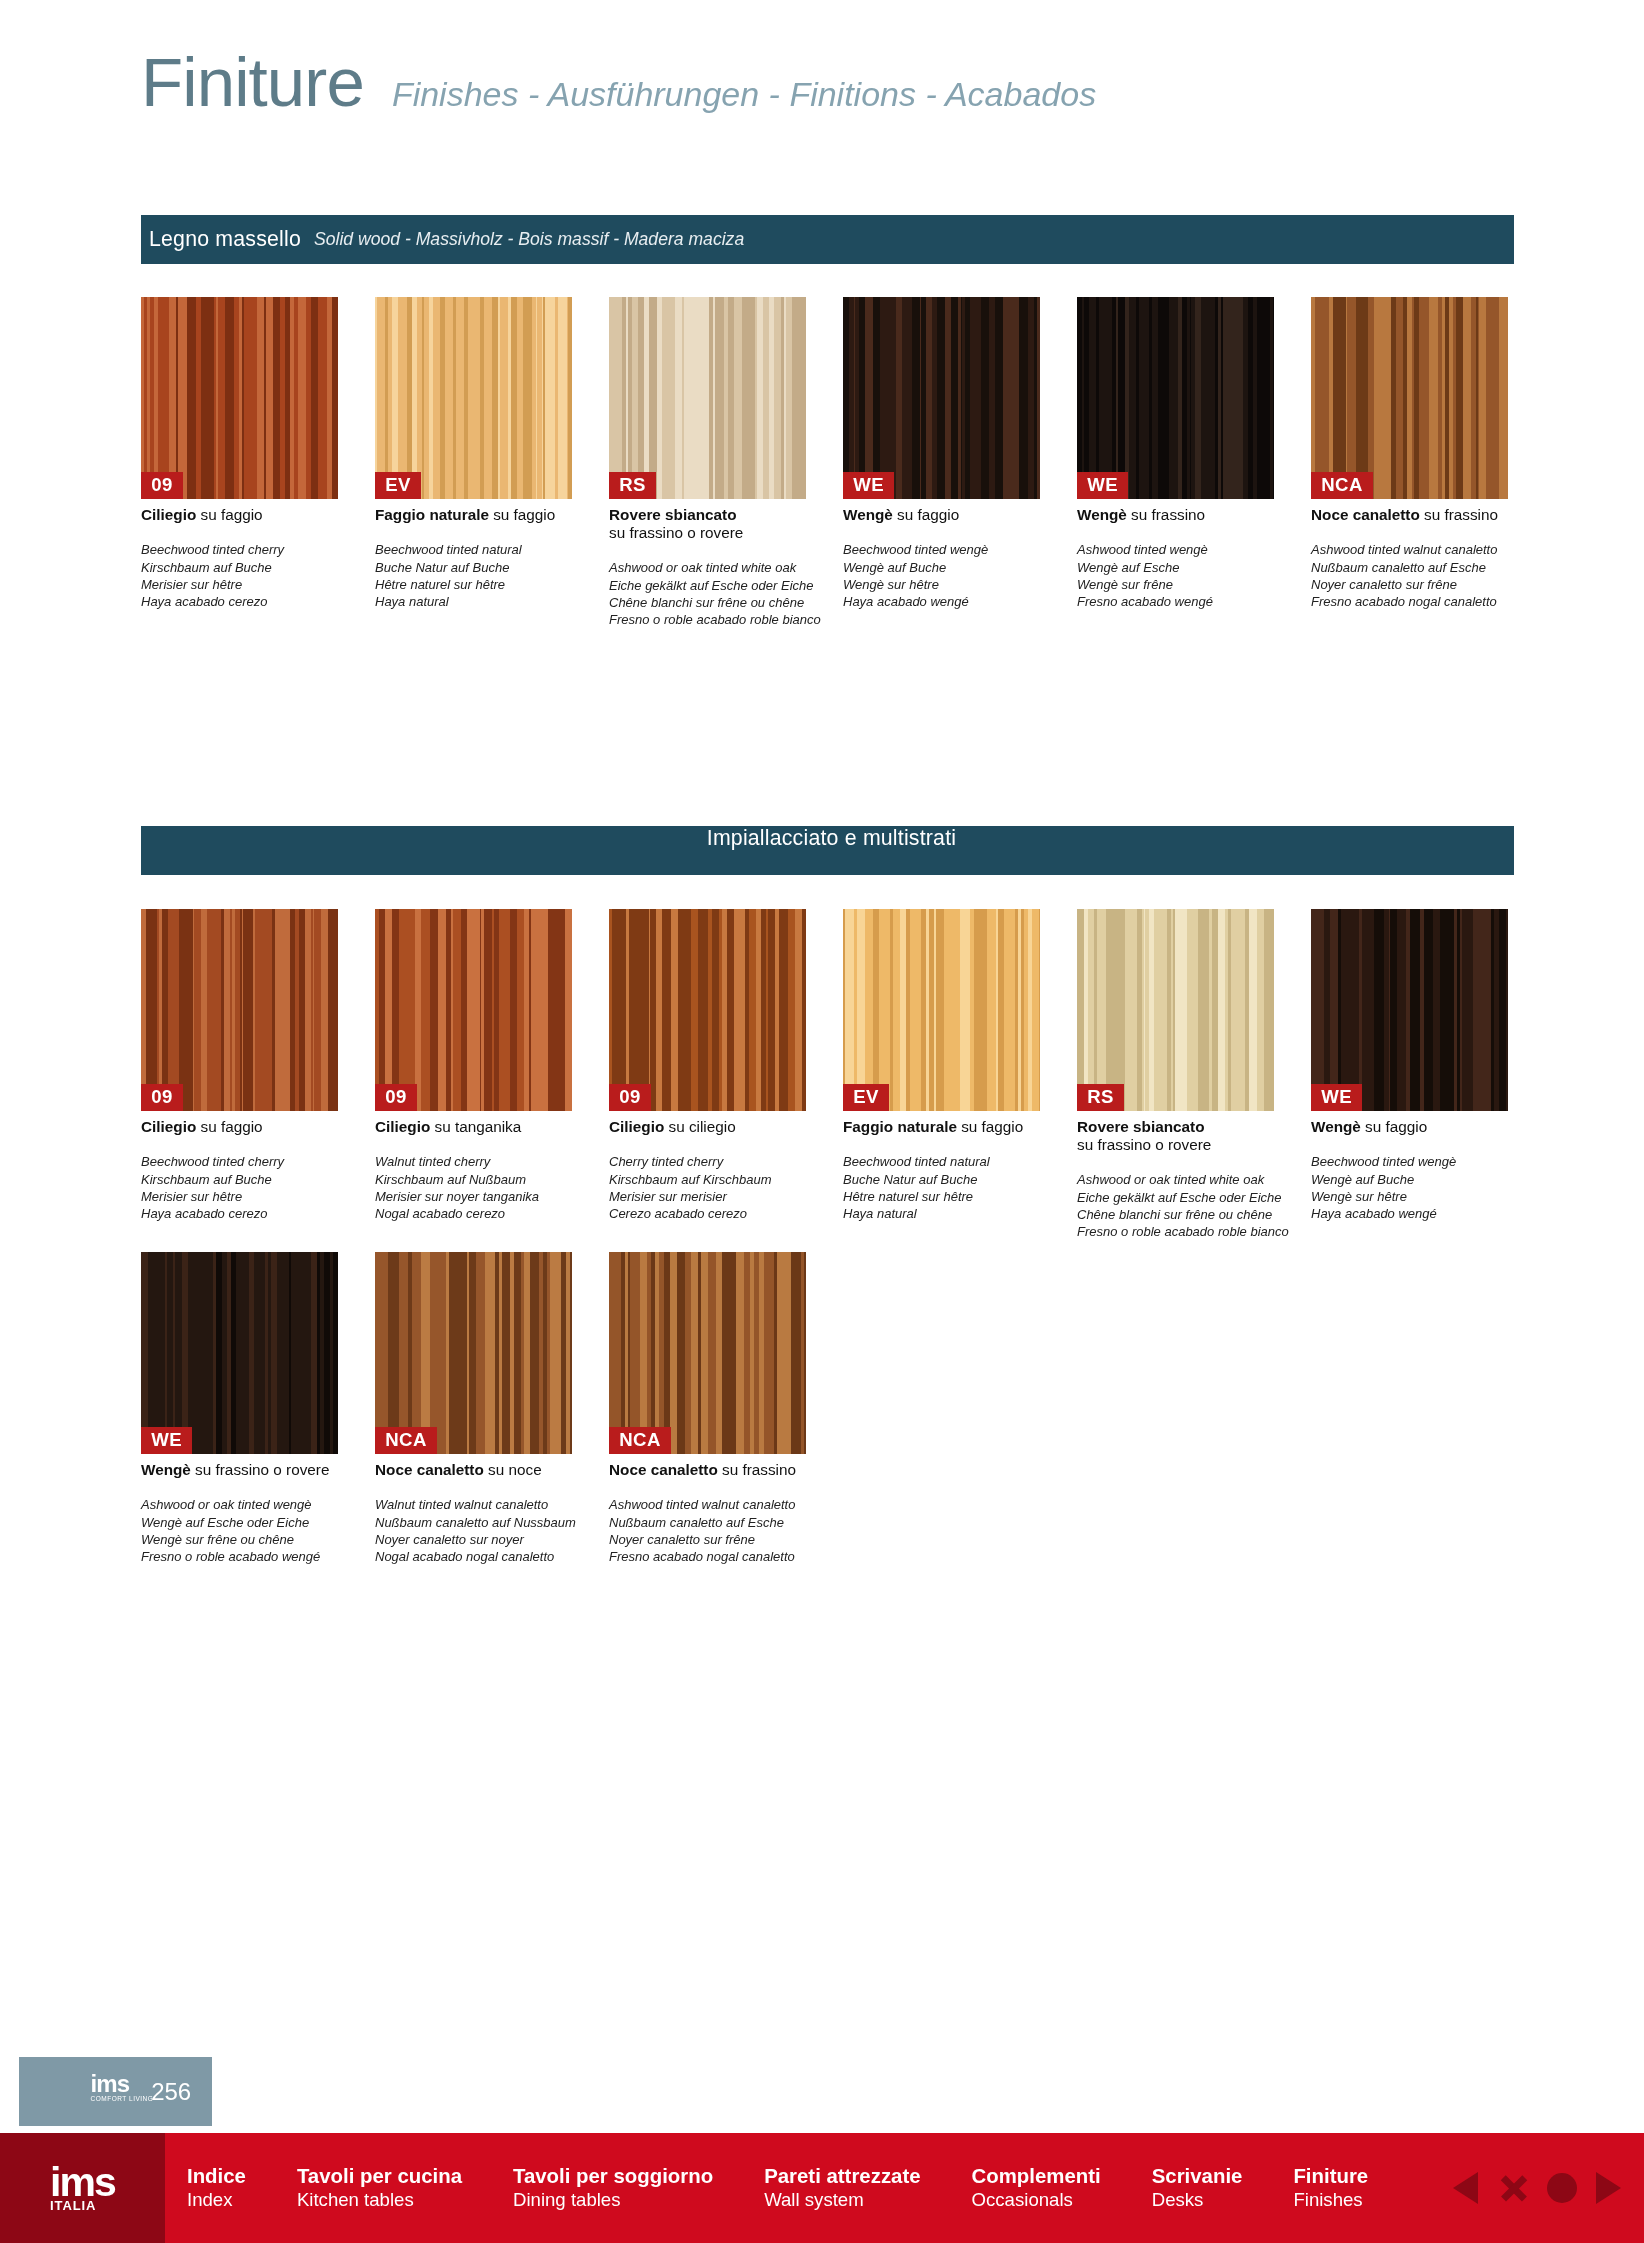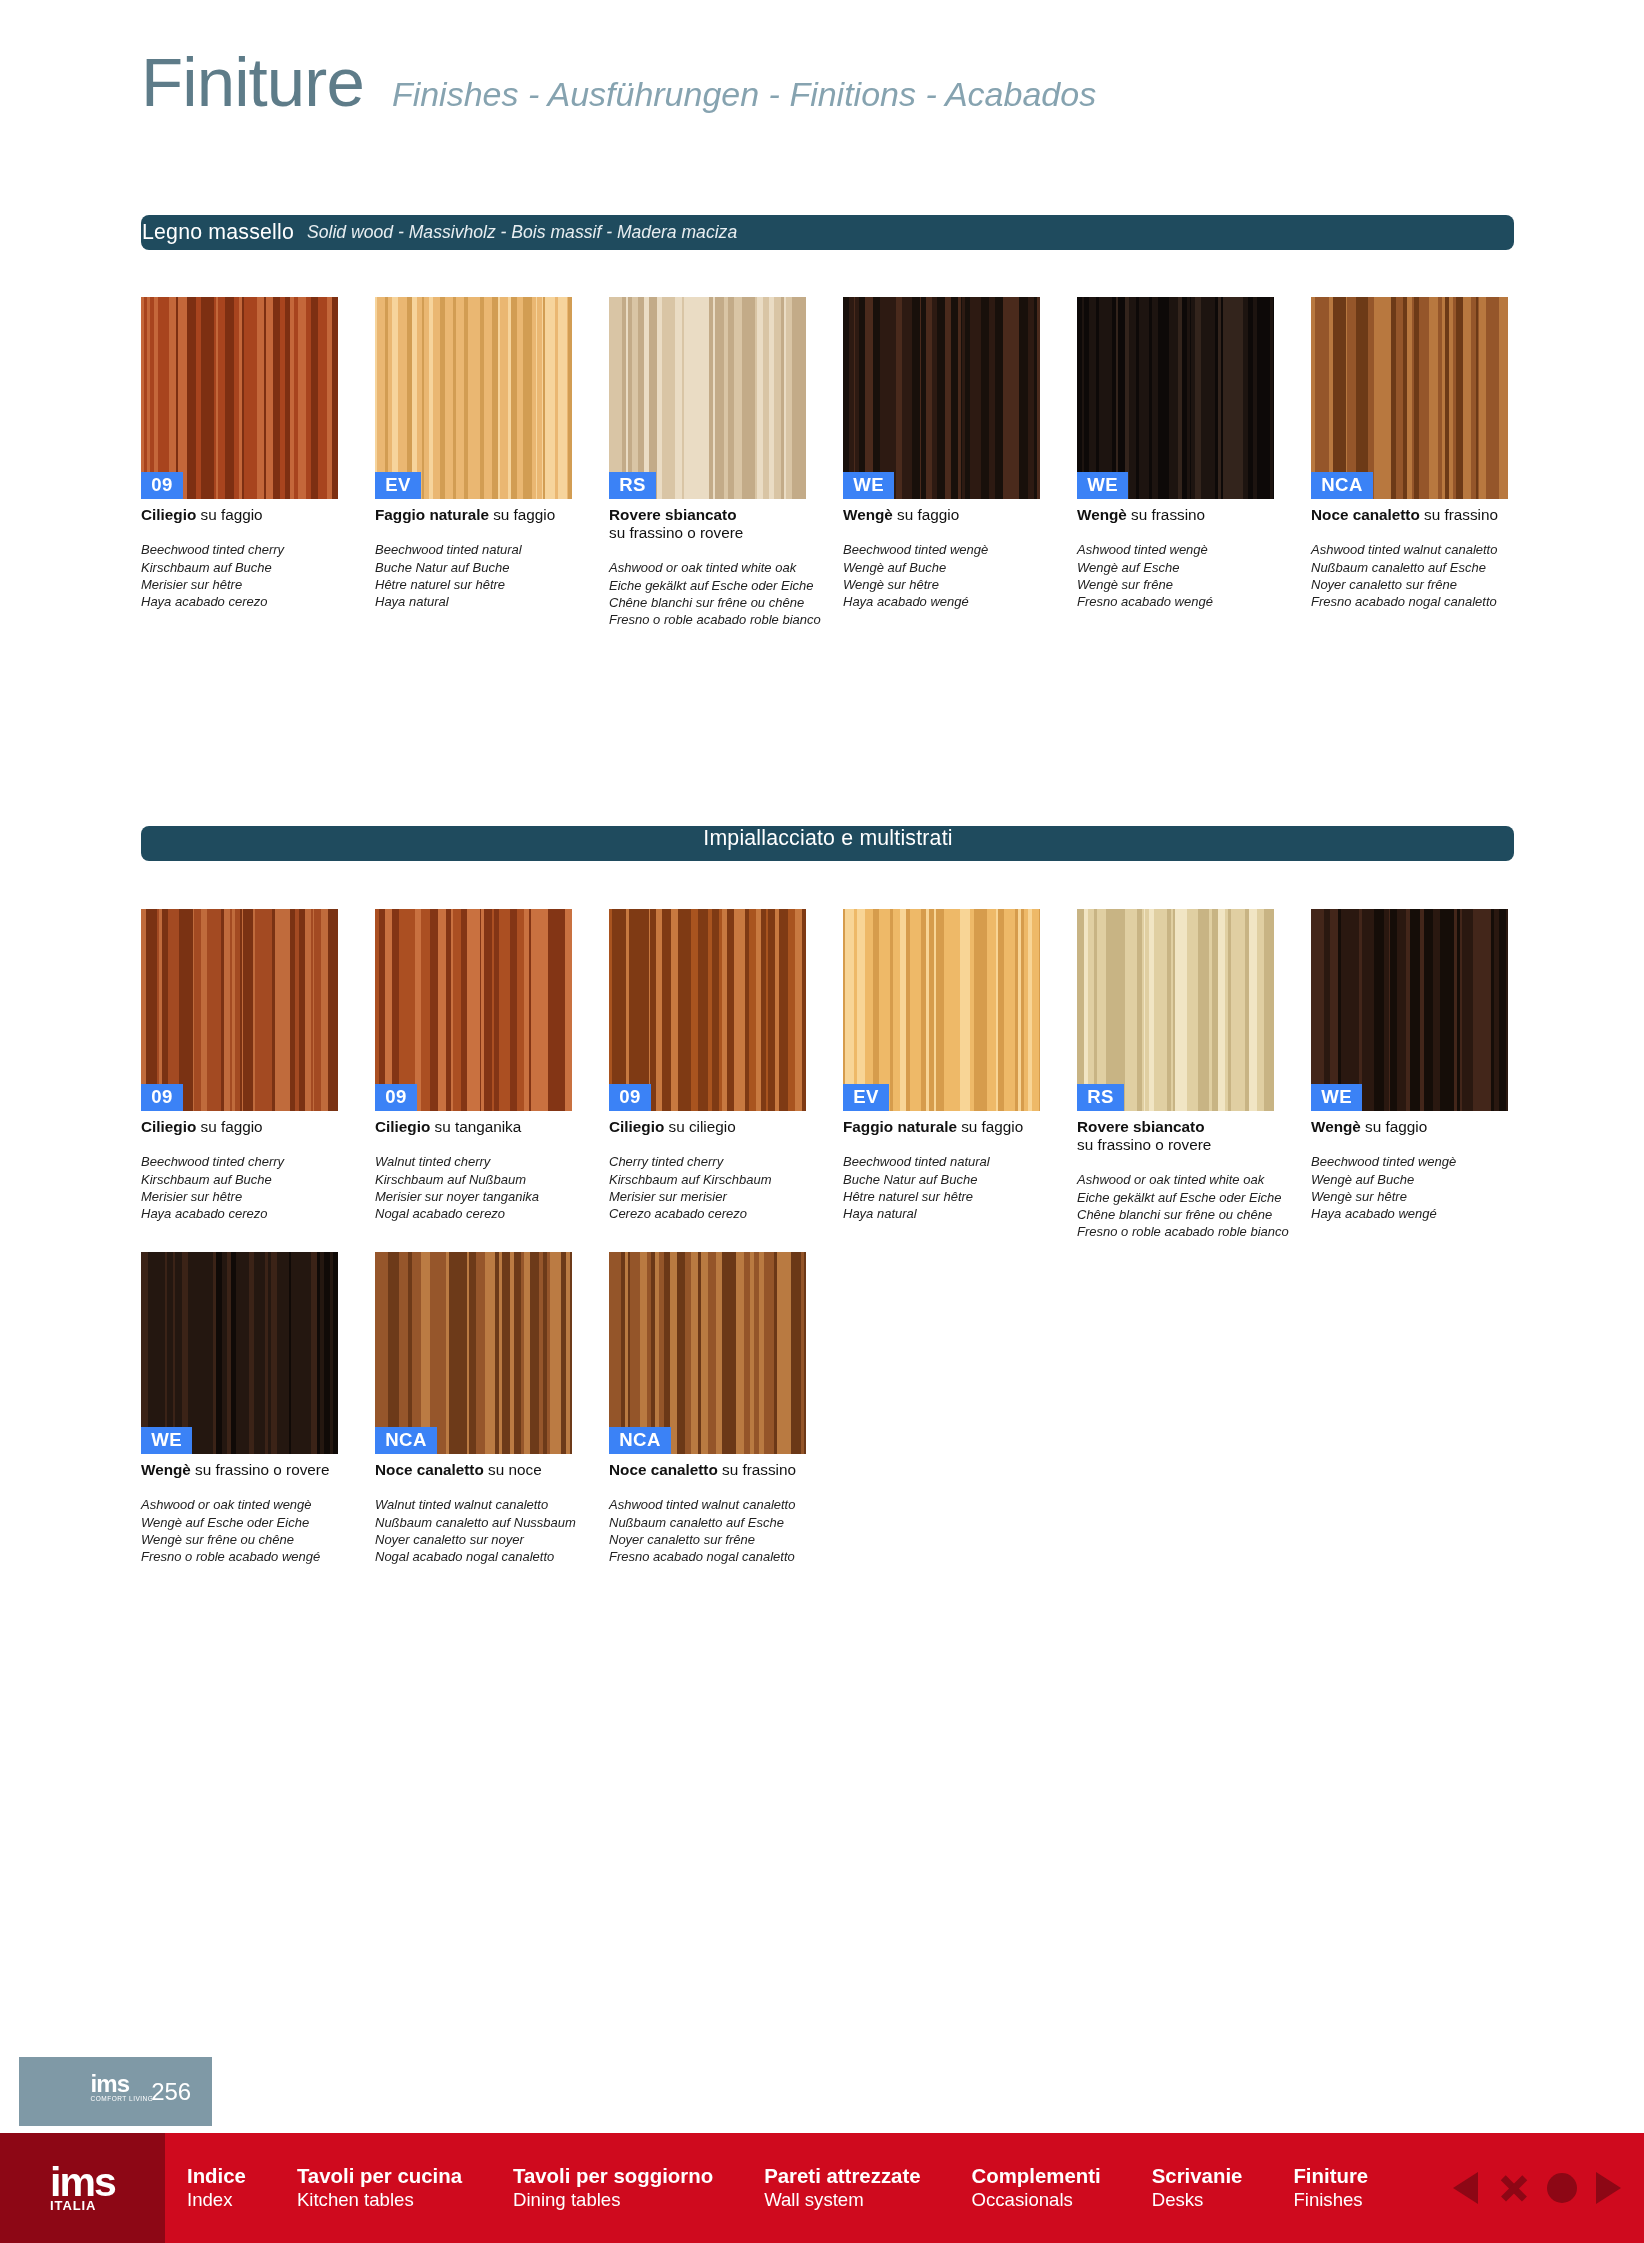--- a/index.html
+++ b/index.html
@@ -36,28 +36,27 @@
     font-size: 34px;
     font-style: italic;
     color: #86a3b0;
     font-weight: 400;
     line-height: 1;
   }
 
   
   .section-bar {
     position: absolute;
-    height: 35px;
+    height: 49px;
     background: #1f4b5e;
     display: flex;
     align-items: center;
-    padding-left: 1px;
+    padding-left: 8px;
     box-sizing: border-box;
     color: #ffffff;
-    border-radius: 8px;
   }
   .section-bar .sec-it {
     font-size: 21.3px;
     font-weight: 400;
     letter-spacing: 0.2px;
   }
   .section-bar .sec-en {
     font-size: 17.6px;
     font-style: italic;
     margin-left: 13px;
@@ -90,21 +89,21 @@
     background: #ccc;
   }
   .sample .grain {
     position: absolute;
     inset: 0;
   }
   .code-tag {
     position: absolute;
     left: 0;
     bottom: 0;
-    background: #3b82f6;
+    background: #b91c1c;
     color: #ffffff;
     font-size: 18.6px;
     font-weight: 700;
     padding: 1.9px 10.2px 2.8px 10.2px;
     letter-spacing: 0.5px;
   }
   .names {
     margin-top: 7.4px;
     width: 215px;
   }

